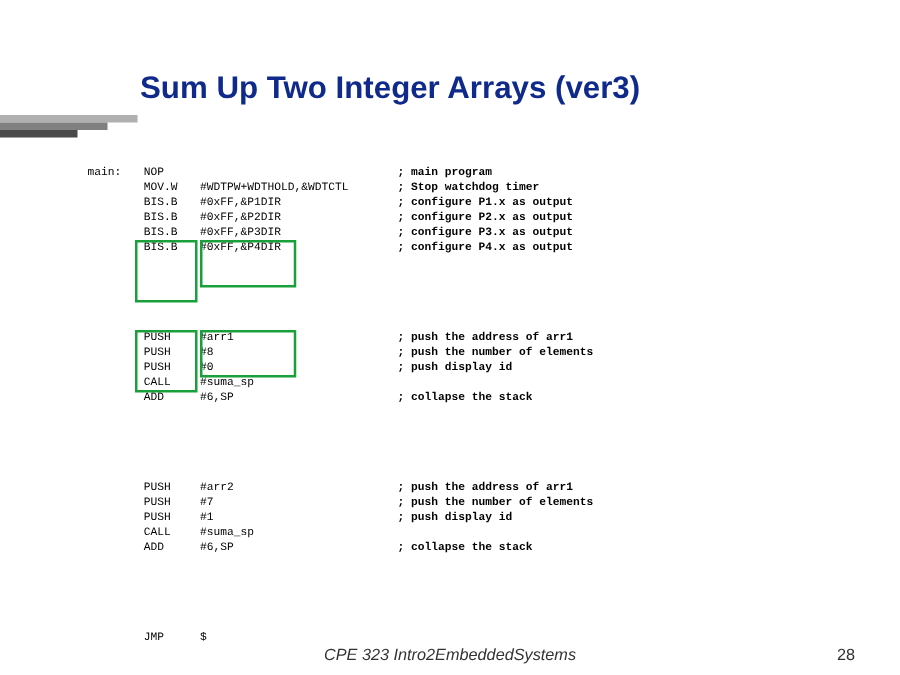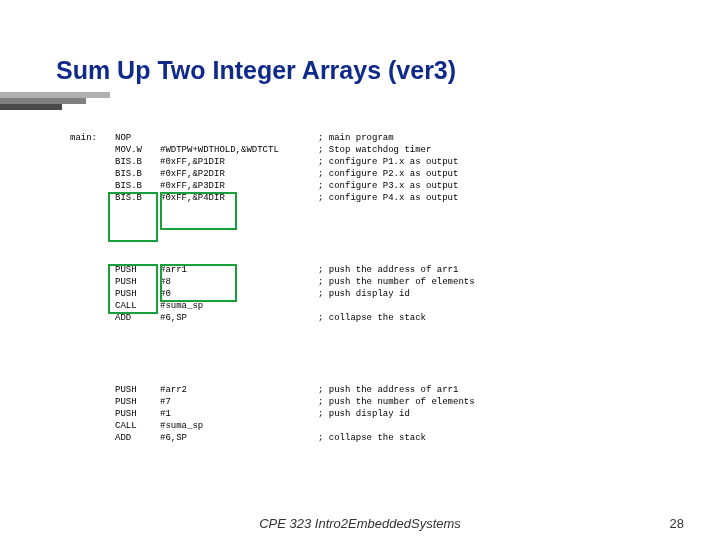--- a/index.html
+++ b/index.html
@@ -1,35 +1,35 @@
 <!DOCTYPE html>
 <html><head>
 <meta charset="utf-8">
 <style>
   * { margin: 0; padding: 0; box-sizing: border-box; }
   html, body { width: 720px; height: 540px; background: #fff; font-family: Arial, Helvetica, sans-serif; }
   .slide { width: 720px; height: 540px; position: relative; }
   .title-wrap { position: absolute; top: 56px; left: 0; width: 100%; }
-  .title { font-size: 25px; font-weight: bold; color: #0f2a8a; padding-left: 56px; }
+  .title { font-size: 25px; font-weight: bold; color: #0f2a8a; padding-left: 112px; }
   .rule-blocks { position: absolute; top: 92px; left: 0; }
   .rb { display: block; height: 6px; }
   .rb1 { background:#b0b0b0; width: 110px; }
   .rb2 { background:#808080; width: 86px; }
   .rb3 { background:#4a4a4a; width: 62px; }
 
   .code-area {
     position: absolute; top: 108px; left: 70px; width: 600px;
     font-family: "Courier New", monospace; font-size: 9px; line-height: 12px;
     color: #000; white-space: pre;
   }
   .code-row { display: flex; height: 12px; align-items: center; }
   .c-lab { width: 45px; display:inline-block; }
   .c-mn  { width: 45px; display:inline-block; }
   .c-op  { width: 158px; display:inline-block; }
-  .c-cm  { flex: 1; }
+  .c-cm  { flex: 1; font-weight: bold; }
   .spacer { height: 12px; }
 
   .green-box {
     position: absolute; border: 2px solid #1aa03a; z-index: 5;
   }
   .gb1 { top: 192px; left: 108px; width: 50px; height: 50px; }
   .gb2 { top: 192px; left: 160px; width: 77px; height: 38px; }
   .gb3 { top: 264px; left: 108px; width: 50px; height: 50px; }
   .gb4 { top: 264px; left: 160px; width: 77px; height: 38px; }
 
@@ -54,20 +54,21 @@
     <span class="rb rb3"></span>
   </div>
 
   <div class="code-area">
     <div><div class="code-row"><span class="c-lab">main:</span><span class="c-mn">NOP</span><span class="c-op"></span><span class="c-cm">; main program</span></div><div class="code-row"><span class="c-lab"></span><span class="c-mn">MOV.W</span><span class="c-op">#WDTPW+WDTHOLD,&amp;WDTCTL</span><span class="c-cm">; Stop watchdog timer</span></div><div class="code-row"><span class="c-lab"></span><span class="c-mn">BIS.B</span><span class="c-op">#0xFF,&amp;P1DIR</span><span class="c-cm">; configure P1.x as output</span></div><div class="code-row"><span class="c-lab"></span><span class="c-mn">BIS.B</span><span class="c-op">#0xFF,&amp;P2DIR</span><span class="c-cm">; configure P2.x as output</span></div><div class="code-row"><span class="c-lab"></span><span class="c-mn">BIS.B</span><span class="c-op">#0xFF,&amp;P3DIR</span><span class="c-cm">; configure P3.x as output</span></div><div class="code-row"><span class="c-lab"></span><span class="c-mn">BIS.B</span><span class="c-op">#0xFF,&amp;P4DIR</span><span class="c-cm">; configure P4.x as output</span></div></div>
     <div class="spacer"></div>
     <div><div class="code-row"><span class="c-lab"></span><span class="c-mn">PUSH</span><span class="c-op">#arr1</span><span class="c-cm">; push the address of arr1</span></div><div class="code-row"><span class="c-lab"></span><span class="c-mn">PUSH</span><span class="c-op">#8</span><span class="c-cm">; push the number of elements</span></div><div class="code-row"><span class="c-lab"></span><span class="c-mn">PUSH</span><span class="c-op">#0</span><span class="c-cm">; push display id</span></div><div class="code-row"><span class="c-lab"></span><span class="c-mn">CALL</span><span class="c-op">#suma_sp</span><span class="c-cm"></span></div><div class="code-row"><span class="c-lab"></span><span class="c-mn">ADD</span><span class="c-op">#6,SP</span><span class="c-cm">; collapse the stack</span></div></div>
     <div class="spacer"></div>
     <div><div class="code-row"><span class="c-lab"></span><span class="c-mn">PUSH</span><span class="c-op">#arr2</span><span class="c-cm">; push the address of arr1</span></div><div class="code-row"><span class="c-lab"></span><span class="c-mn">PUSH</span><span class="c-op">#7</span><span class="c-cm">; push the number of elements</span></div><div class="code-row"><span class="c-lab"></span><span class="c-mn">PUSH</span><span class="c-op">#1</span><span class="c-cm">; push display id</span></div><div class="code-row"><span class="c-lab"></span><span class="c-mn">CALL</span><span class="c-op">#suma_sp</span><span class="c-cm"></span></div><div class="code-row"><span class="c-lab"></span><span class="c-mn">ADD</span><span class="c-op">#6,SP</span><span class="c-cm">; collapse the stack</span></div></div>
     <div class="spacer"></div>
+    <div><div class="code-row"><span class="c-lab"></span><span class="c-mn">JMP</span><span class="c-op">$</span><span class="c-cm"></span></div></div>
     
     
     
     
   </div>
 
   <div class="green-box gb1"></div>
   <div class="green-box gb2"></div>
   <div class="green-box gb3"></div>
   <div class="green-box gb4"></div>

